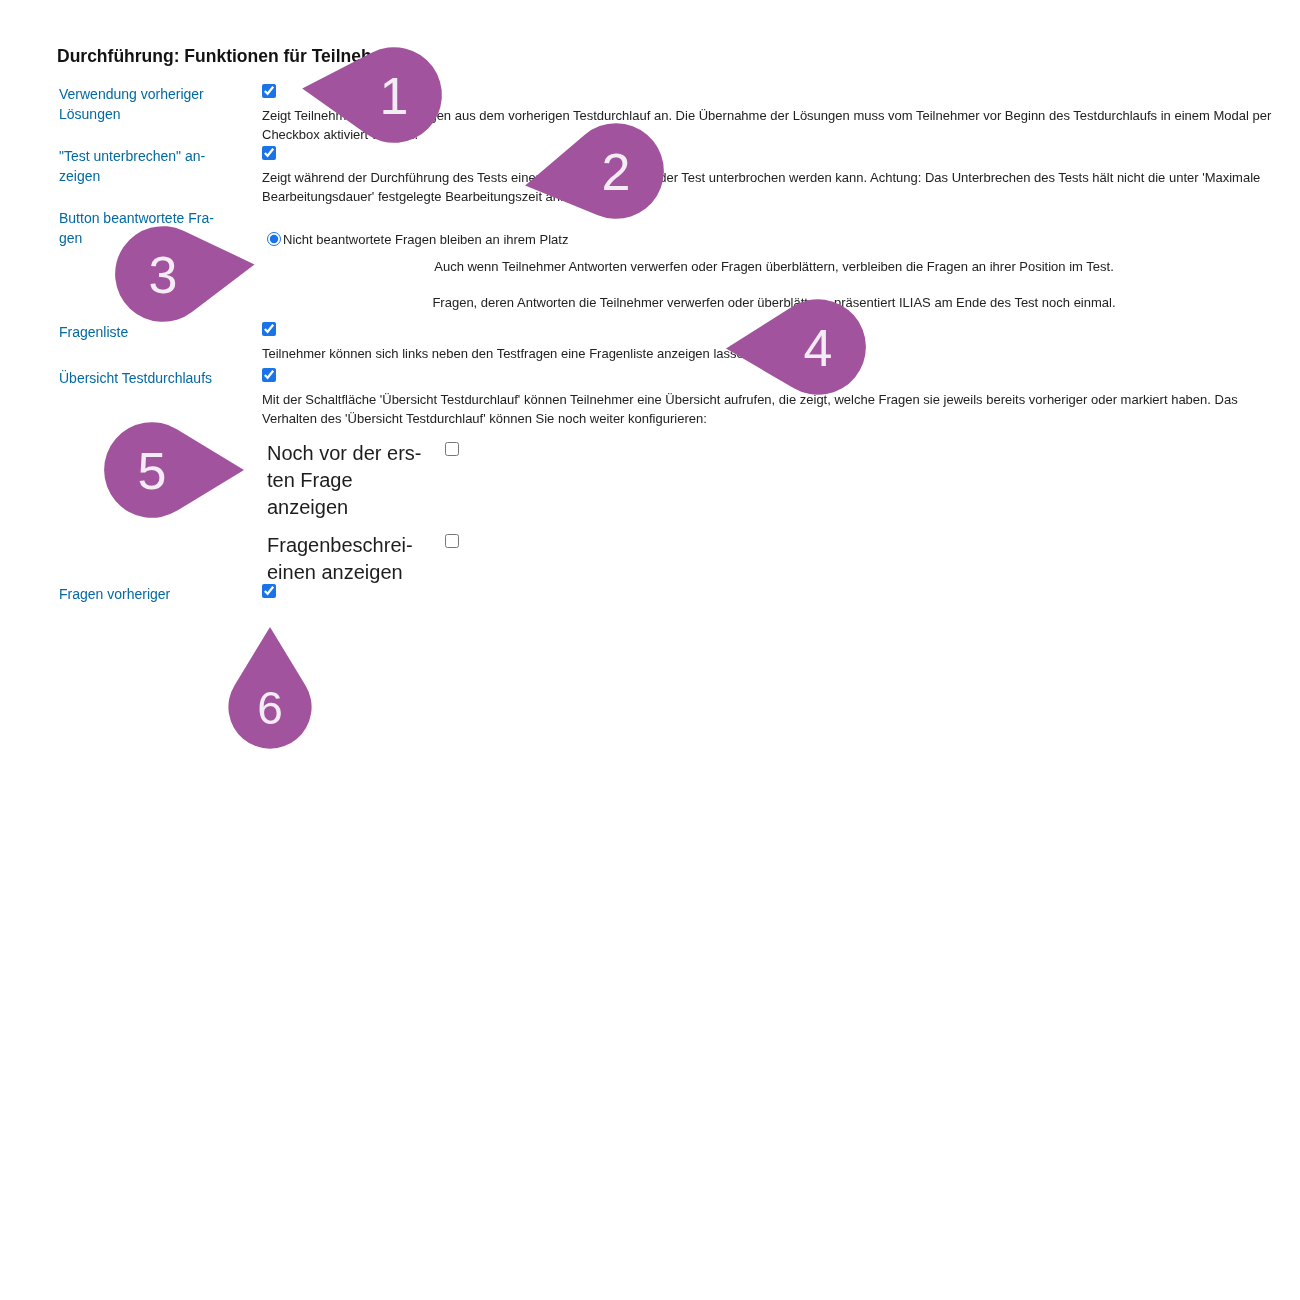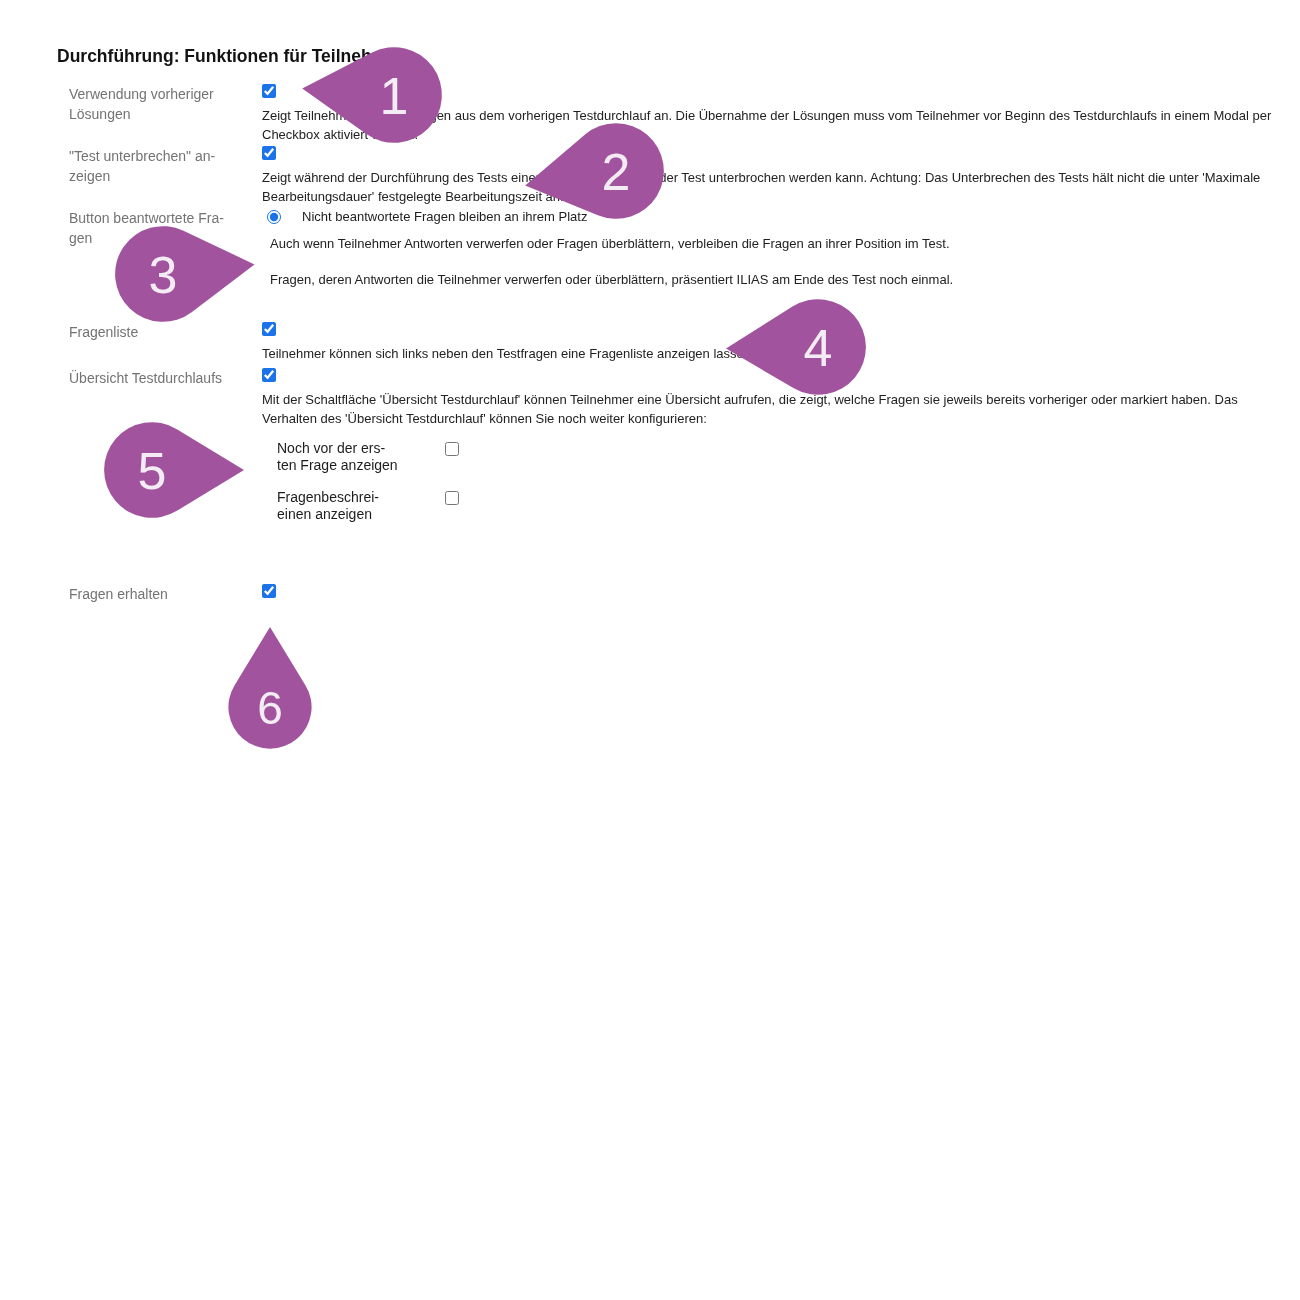--- a/index.html
+++ b/index.html
@@ -5,42 +5,42 @@
   html,body{margin:0;padding:0;}
   body{
     width:1300px;height:1300px;position:relative;background:#ffffff;
     font-family:"Liberation Sans",sans-serif;color:#1d1d1d;overflow:hidden;
   }
   .page-title{
     position:absolute;left:57px;top:34px;font-size:17.5px;font-weight:700;color:#131313;
   }
   .form-row{position:absolute;left:0;right:0;}
   .row-label{
-    position:absolute;left:69px;width:205px;font-size:14px;line-height:20px;
-    white-space:pre-line;color:#737373;
+    position:absolute;left:59px;width:205px;font-size:14px;line-height:20px;
+    white-space:pre-line;color:#0369a1;
   }
   .row-content{position:absolute;left:262px;width:1016px;}
   input.cb, input.rb{
     width:14px;height:14px;margin:0;accent-color:#1a73e8;vertical-align:top;
   }
   .row-desc{
     margin-top:4px;font-size:13px;line-height:19px;color:#222222;
   }
   .radio-line{
-    display:flex;align-items:center;gap:21px;font-size:13px;line-height:17px;
-    margin-left:5px;cursor:default;
+    display:flex;align-items:flex-start;gap:2px;font-size:13px;line-height:17px;
+    margin-left:5px;cursor:default;margin-top:23px;
   }
   .radio-line .rb{margin-top:1px;}
   .radio-desc{
-    margin:9px 0 17px 8px;font-size:13px;line-height:19px;color:#222222;
+    margin:9px 0 17px 8px;font-size:13px;line-height:19px;color:#222222;text-align:center;
   }
   .sub-rows{margin-top:12px;}
   .sub-row{position:relative;margin-bottom:11px;min-height:38px;}
   .sub-label{
-    margin-left:15px;width:170px;font-size:14px;line-height:17px;white-space:pre-line;
+    margin-left:5px;width:170px;font-size:20px;line-height:27px;white-space:pre-line;
   }
   .sub-row .cb{position:absolute;left:183px;top:2px;}
   
   .marker{position:absolute;z-index:6;pointer-events:none;}
   .marker svg{
     position:absolute;left:-60px;top:-60px;width:170px;height:120px;overflow:visible;
     transform-origin:60px 60px;
     transform:rotate(var(--rot,0deg)) scale(var(--scale,0.92));
   }
   .marker .num{
@@ -106,21 +106,21 @@
       <div class="sub-row">
         <div class="sub-label">Fragenbeschrei-
 einen anzeigen</div>
         <input type="checkbox" class="cb" style="">
       </div>
     </div>
   </div>
 </div>
 
 <div class="form-row" style="top:584px">
-  <div class="row-label">Fragen erhalten</div>
+  <div class="row-label">Fragen vorheriger</div>
   <div class="row-content">
     <input type="checkbox" class="cb" checked="" style="">
   </div>
 </div>
 
 <div class="marker" style="left:394px;top:95px;--rot:184deg">
   <svg viewBox="0 0 170 120">
     <path d="M160,60 L87,15.6 A52,52 0 1 0 87,104.4 Z" fill="#a1549d"></path>
   </svg>
   <span class="num">1</span>

